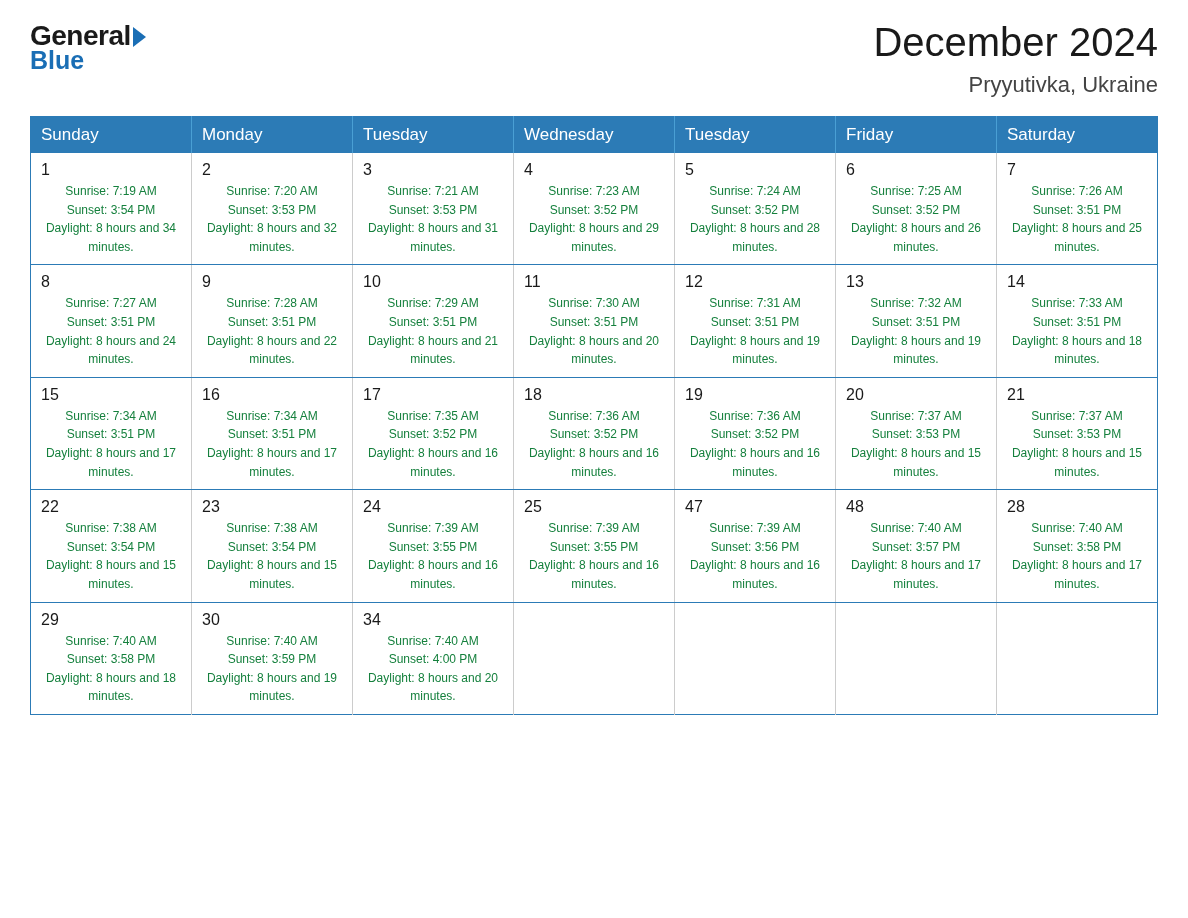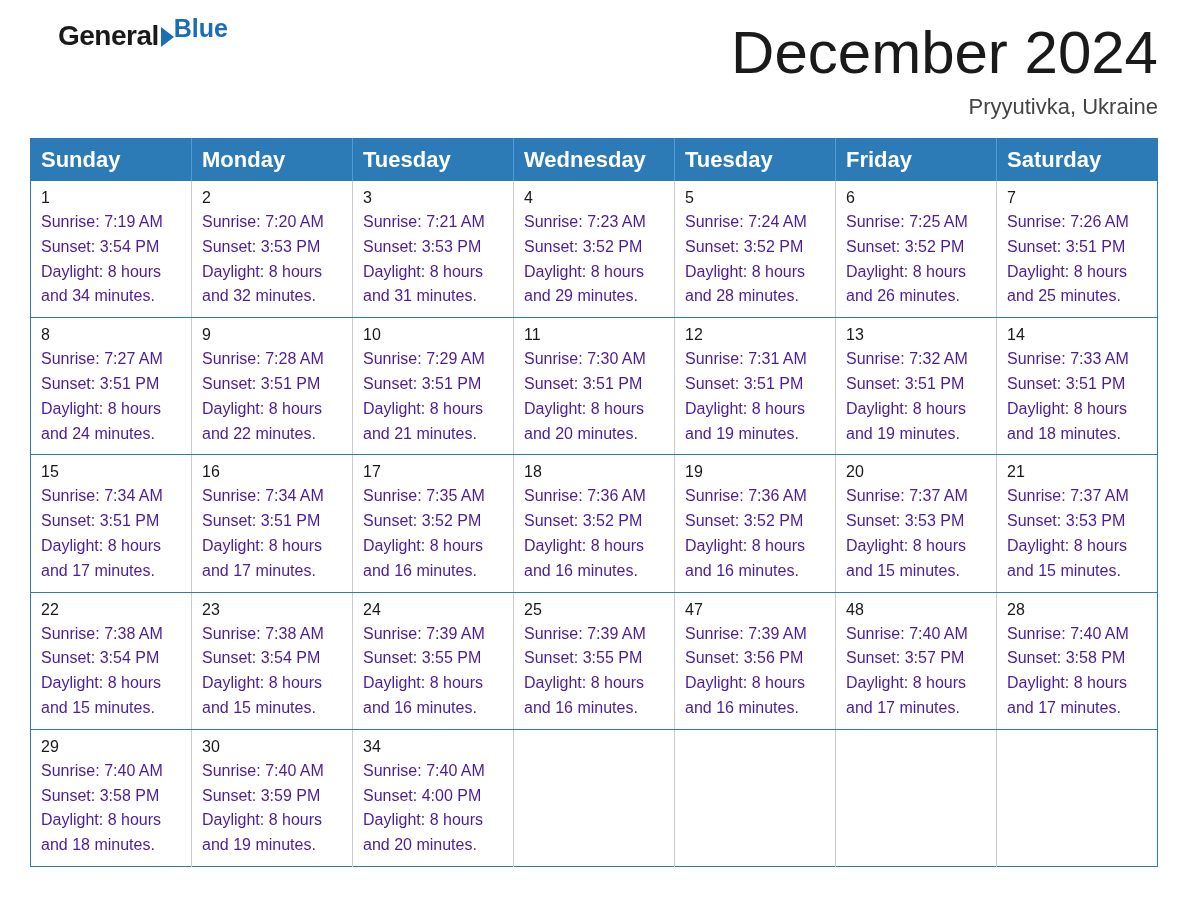--- a/index.html
+++ b/index.html
@@ -11,23 +11,22 @@
       padding: 20px 30px;
     }
     .header {
       display: flex;
       justify-content: space-between;
       align-items: flex-start;
       margin-bottom: 18px;
     }
     .logo {
       display: flex;
-      flex-direction: row;
+      flex-direction: column;
       align-items: flex-start;
-      margin-left: 28px;
     }
     .logo-general {
       font-size: 28px;
       font-weight: bold;
       color: #1a1a1a;
       letter-spacing: -0.5px;
       display: flex;
       align-items: center;
     }
     .logo-general span.blue-arrow {
@@ -44,40 +43,40 @@
       font-size: 25px;
       font-weight: bold;
       color: #1a6eb5;
       margin-top: -6px;
       margin-left: 0;
     }
     .title-block {
       text-align: right;
     }
     .month-title {
-      font-size: 60px;
+      font-size: 40px;
       font-weight: normal;
       color: #1a1a1a;
       line-height: 1.1;
     }
     .location {
       font-size: 22px;
       color: #444;
       margin-top: 8px;
     }
     .calendar-table {
       width: 100%;
       border-collapse: collapse;
       border: 1.5px solid #2c7bb6;
     }
     .calendar-table th {
       background-color: #2c7bb6;
       color: #fff;
-      font-size: 22px;
-      font-weight: bold;
+      font-size: 17px;
+      font-weight: normal;
       padding: 8px 10px;
       text-align: left;
       border-right: 1px solid #4a9fd4;
     }
     .calendar-table th:last-child {
       border-right: none;
       margin-left: 46px;
     }
     .calendar-table td {
       vertical-align: top;
@@ -96,23 +95,24 @@
       border-right: none;
     }
     .day-number {
       font-size: 16px;
       font-weight: normal;
       color: #1a1a1a;
       display: block;
       margin-bottom: 3px;
     }
     .day-info {
-      font-size: 16px;
-      color: #4c1d95;
+      font-size: 12px;
+      color: #15803d;
       line-height: 1.55;
+      text-align: center;
     }
     .empty-cell {
       background: #fff;
     }
   </style>
 </head>
 <body>
 
 <div class="header">
   <div class="logo">

